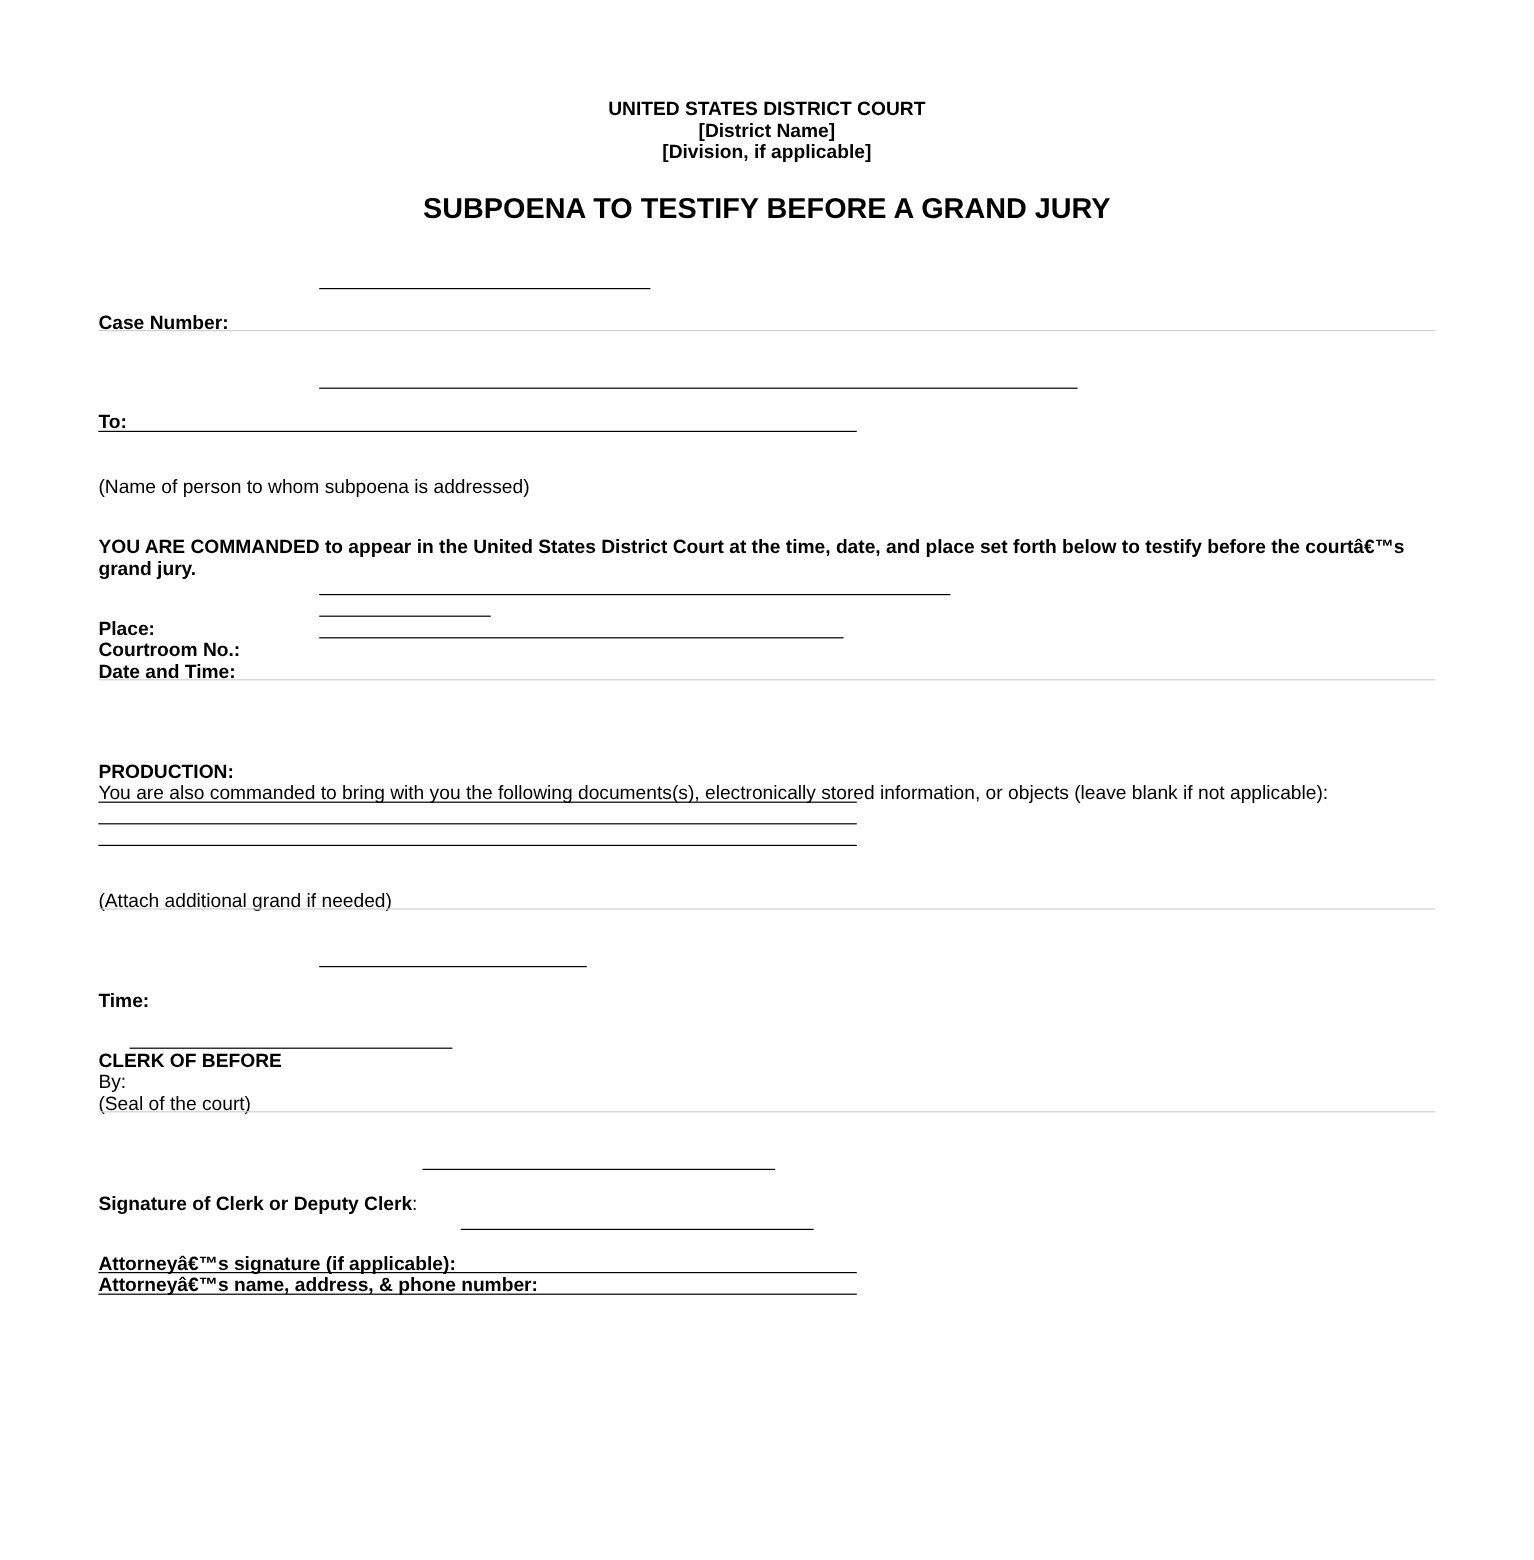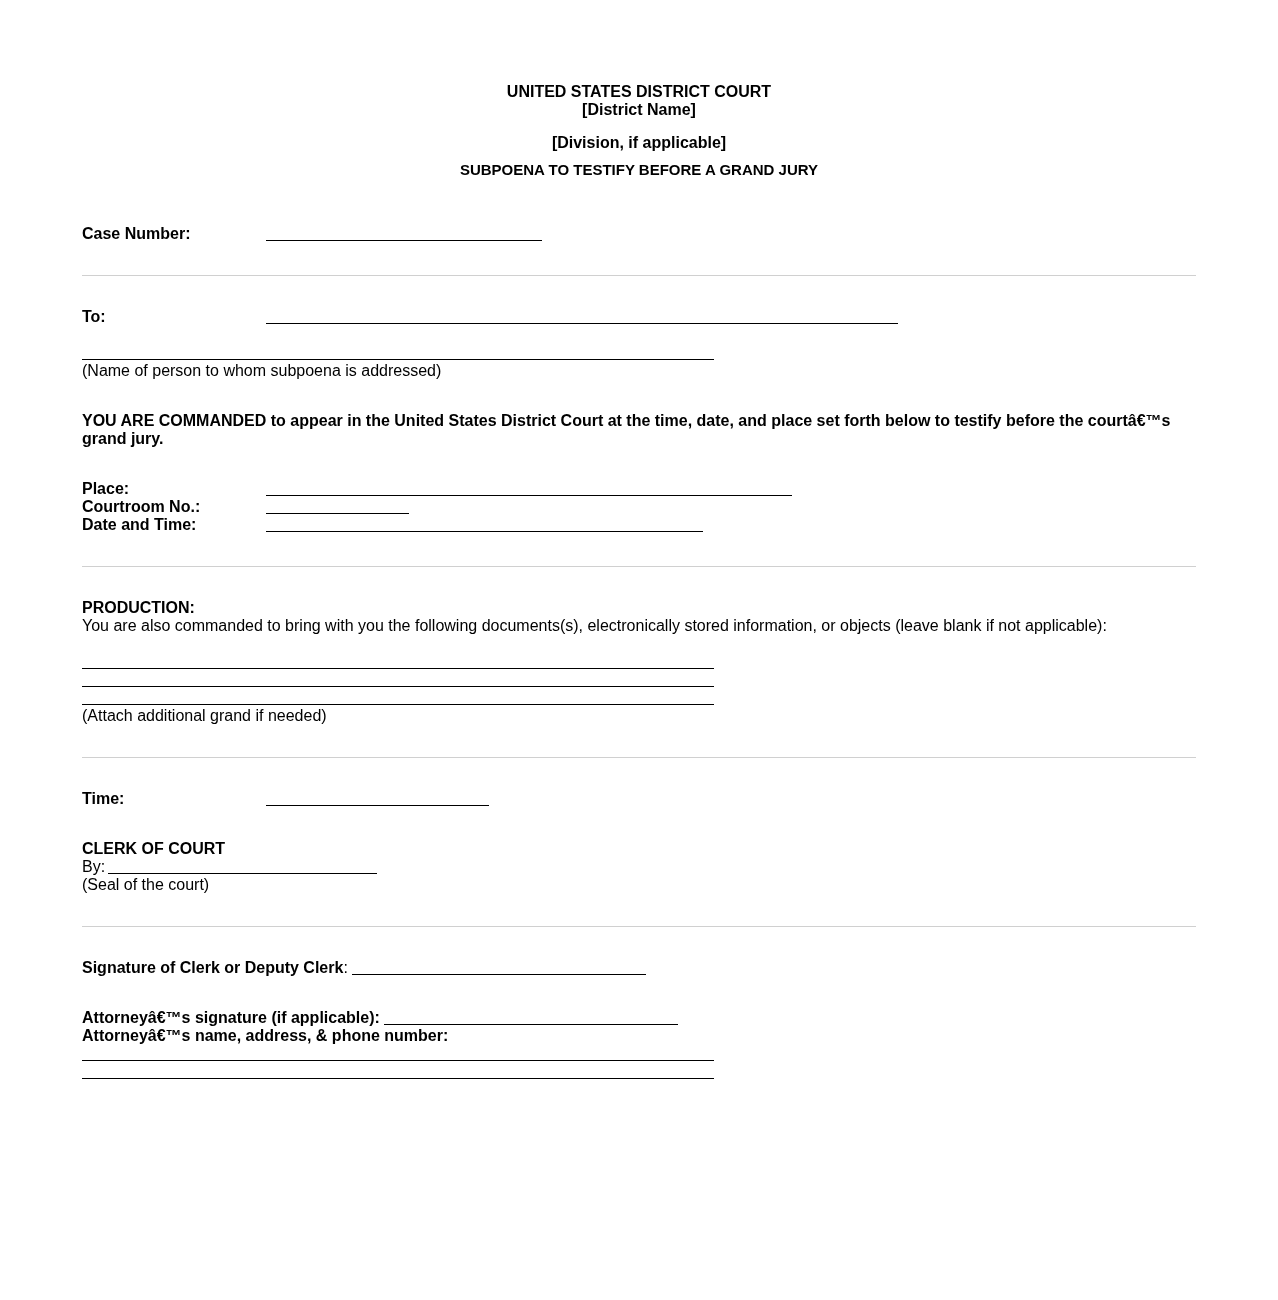--- a/index.html
+++ b/index.html
@@ -1,33 +1,33 @@
 <!DOCTYPE html>
 <html><head>
   <meta charset="utf-8">
   <style>
     html, body { margin: 0; padding: 0; background: #ffffff; }
     body { width: 1278px; height: 1300px; position: relative; font-family: "Liberation Sans", sans-serif; color: #000; font-size: 16px; }
     .page { position: absolute; left: 82px; top: 0; width: 1114px; }
     .hdr { position: absolute; left: 0; width: 1114px; text-align: center; font-weight: bold; font-size: 16px; line-height: 18px; }
-    .title { position: absolute; left: 0; width: 1114px; text-align: center; font-weight: bold; font-size: 15px; top: 161px; }
-    .abs { position: absolute; white-space: nowrap; line-height: 18px; }
+    .title { position: absolute; left: 0; width: 1114px; text-align: center; font-weight: bold; font-size: 24px; top: 161px; }
+    .abs { position: absolute; white-space: nowrap; line-height: 18px; margin-top: 36px; }
     .b { font-weight: bold; }
     .blank { position: absolute; height: 0; border-bottom: 1px solid #000; }
     .rule { position: absolute; left: 0; width: 1114px; height: 0; border-top: 1px solid #d0d0d0; }
     .field-label { font-weight: bold; }
   </style>
 </head>
 <body>
 
 <div class="page">
 
   <div class="hdr" style="top:83px;text-align:center;">UNITED STATES DISTRICT COURT</div>
   <div class="hdr" style="top:101px;">[District Name]</div>
-  <div class="hdr" style="top:134px;text-align:center;">[Division, if applicable]</div>
+  <div class="hdr" style="top:119px;text-align:center;">[Division, if applicable]</div>
   <div class="title">SUBPOENA TO TESTIFY BEFORE A GRAND JURY</div>
 
   <div class="abs field-label" style="left:0; top:225px;">Case Number:</div>
   <div class="blank" style="left:184px; top:240px; width:276px;"></div>
 
   <div class="rule" style="top:275px;"></div>
 
   <div class="abs field-label" style="left:0; top:308px;">To:</div>
   <div class="blank" style="left:184px; top:323px; width:632px;"></div>
   <div class="blank" style="left:0; top:359px; width:632px;"></div>
@@ -49,21 +49,21 @@
   <div class="abs" style="left:0; top:617px;">You are also commanded to bring with you the following documents(s), electronically stored information, or objects (leave blank if not applicable):</div>
   <div class="blank" style="left:0; top:668px; width:632px;"></div>
   <div class="blank" style="left:0; top:686px; width:632px;"></div>
   <div class="blank" style="left:0; top:704px; width:632px;"></div>
   <div class="abs" style="left:0; top:707px;">(Attach additional grand if needed)</div>
 
   <div class="rule" style="top:757px;"></div>
 
   <div class="abs field-label" style="left:0; top:790px;">Time:</div>
   <div class="blank" style="left:184px; top:805px; width:223px;"></div>
-  <div class="abs b" style="left:0; top:840px;">CLERK OF COURT</div>
+  <div class="abs b" style="left:0; top:840px;">CLERK OF BEFORE</div>
   <div class="abs" style="left:0; top:858px;">By:</div>
   <div class="blank" style="left:26px; top:873px; width:269px;"></div>
   <div class="abs" style="left:0; top:876px;">(Seal of the court)</div>
 
   <div class="rule" style="top:926px;"></div>
 
   <div class="abs" style="left:0; top:959px;">
     <span class="b">Signature of Clerk or Deputy Clerk</span><span>:</span>
   </div>
   <div class="blank" style="left:270px; top:974px; width:294px;"></div>

